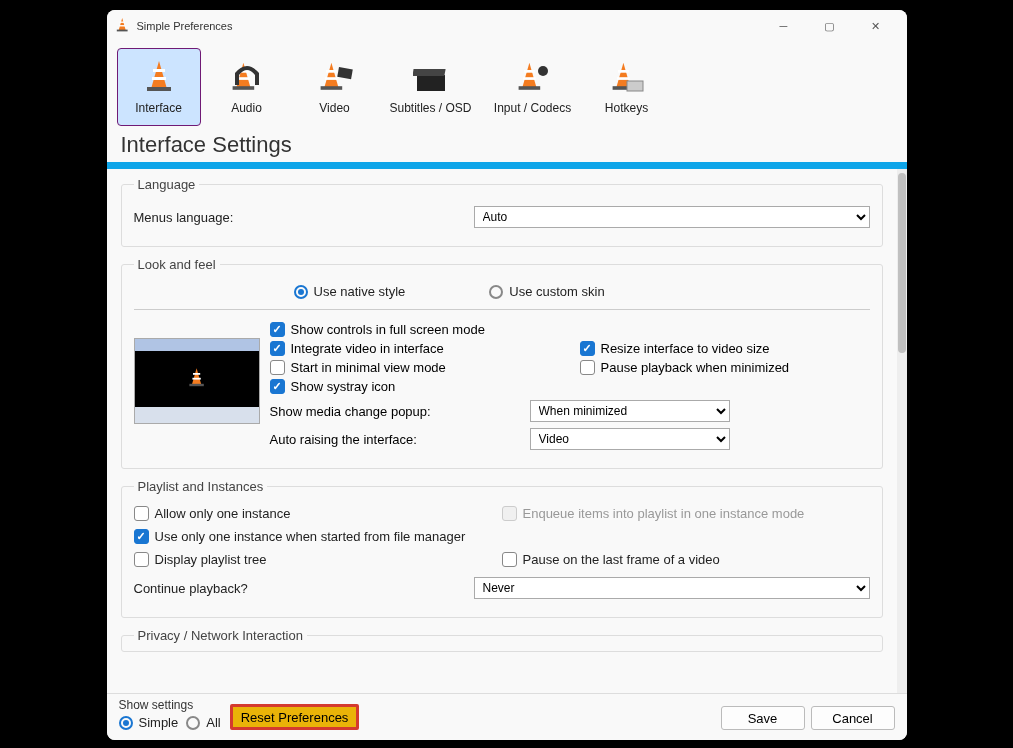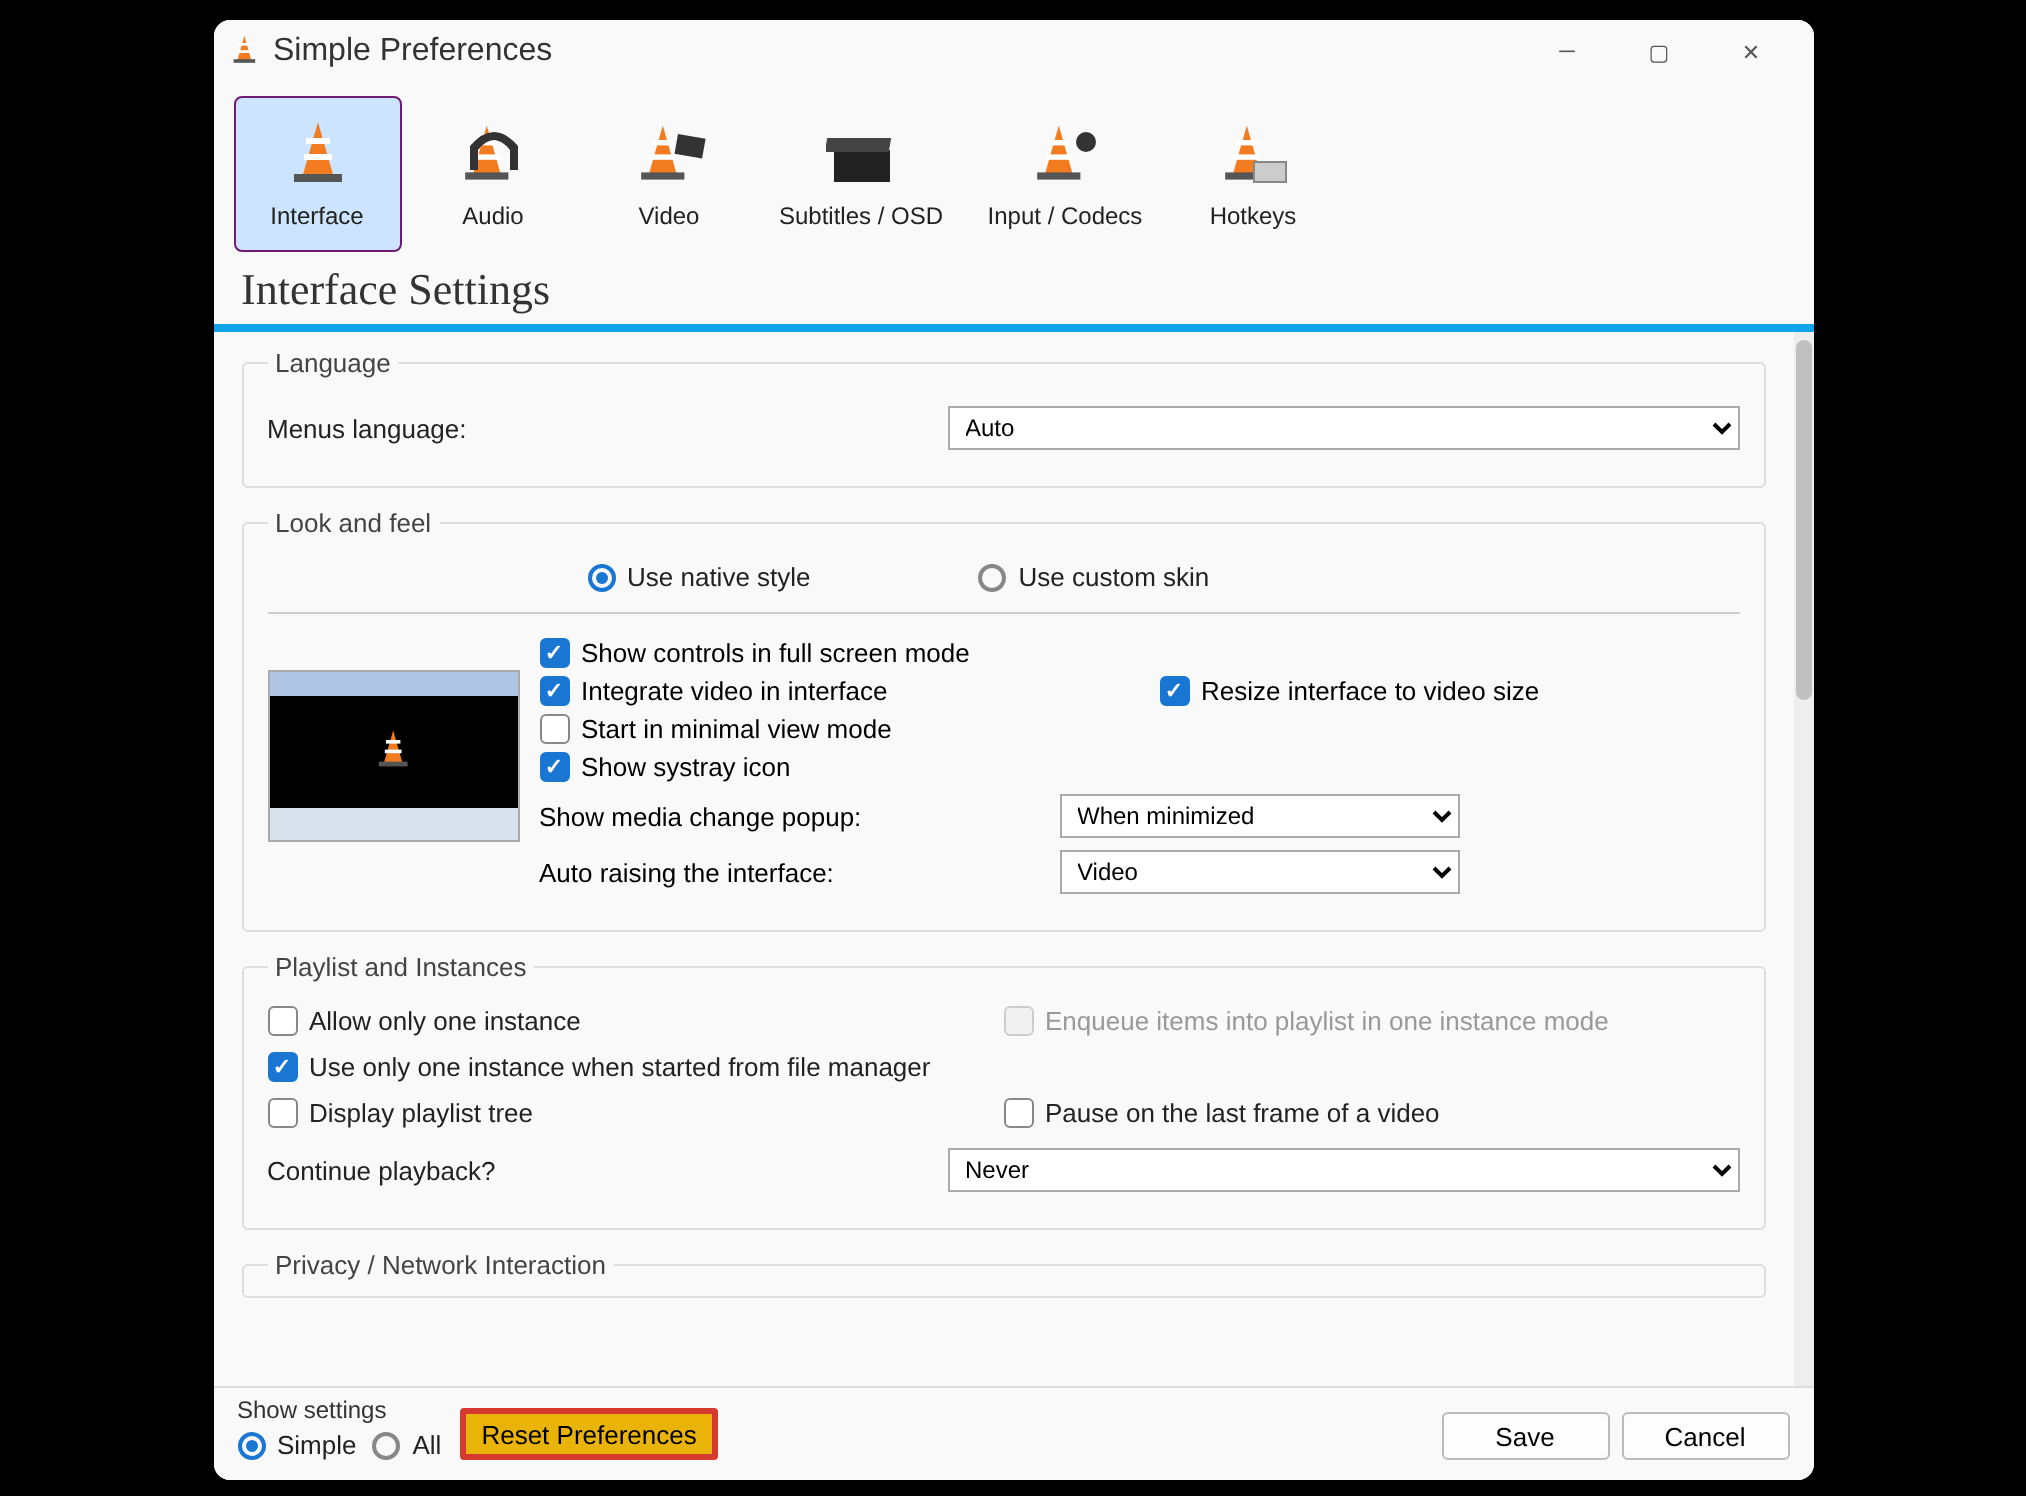--- a/index.html
+++ b/index.html
@@ -1,28 +1,28 @@
 <!DOCTYPE html>
 <html><head>
 <meta charset="utf-8">
 <style>
 * { box-sizing: border-box; margin: 0; padding: 0; }
 body { background: #000; font-family: "Segoe UI", Tahoma, sans-serif; font-size: 13px; display: flex; justify-content: center; align-items: flex-start; padding-top: 10px; }
 .window { width: 800px; height: 730px; background: #f9f9f9; border-radius: 8px; overflow: hidden; display: flex; flex-direction: column; box-shadow: 0 2px 10px rgba(0,0,0,0.3); }
 .titlebar { height: 32px; display: flex; align-items: center; padding: 0 8px; background: #f9f9f9; }
 .titlebar .icon { width: 16px; }
-.titlebar .title { margin-left: 6px; font-size: 16px; color: #333; flex: 1; }
+.titlebar .title { margin-left: 6px; font-size: 11px; color: #333; flex: 1; }
 .win-controls { display: flex; }
 .win-btn { width: 46px; height: 32px; display: flex; align-items: center; justify-content: center; color: #555; font-size: 11px; }
 .tabs { display: flex; padding: 6px 10px 0 10px; gap: 4px; }
 .tab { width: 84px; height: 78px; display: flex; flex-direction: column; align-items: center; justify-content: center; border-radius: 4px; cursor: pointer; }
 .tab.active { background: #cce4ff; border: 1px solid #701a75; }
 .tab .ticon { width: 40px; height: 40px; display: flex; align-items: center; justify-content: center; }
 .tab .tlabel { font-size: 12px; color: #222; margin-top: 2px; text-align: center; }
-.section-title { font-size: 22px; color: #333; padding: 6px 14px 4px 14px; border-bottom: 4px solid #0ea5e9; font-family: Liberation Serif, serif; }
+.section-title { font-size: 22px; color: #333; padding: 6px 14px 4px 14px; border-bottom: 7px solid #0ea5e9; }
 .content-wrap { flex: 1; display: flex; overflow: hidden; }
 .content { flex: 1; overflow-y: auto; padding: 8px 14px 10px 14px; }
 .scrollbar-fake { width: 10px; background: #eee; }
 .scrollbar-fake::before { content: ""; display: block; width: 8px; height: 180px; background: #c0c0c0; border-radius: 4px; margin: 4px auto 0; }
 fieldset { border: 1px solid #ddd; border-radius: 3px; margin-bottom: 10px; padding: 8px 12px 12px 12px; }
 legend { font-size: 13px; color: #444; padding: 0 4px; }
 .row { display: flex; align-items: center; margin: 6px 0; }
 .row .lbl { width: 340px; font-size: 13px; color: #222; }
 .row .ctrl { flex: 1; }
 select { width: 100%; height: 22px; border: 1px solid #aaa; background: #fff; font-size: 12px; padding: 0 4px; }
@@ -193,20 +193,24 @@
             <label class="look-cell">
                   <span class="chk checked"></span>
                   <span>Resize interface to video size</span>
                 </label>
           </div>
           <div class="look-row">
             <label class="look-cell">
                   <span class="chk"></span>
                   <span>Start in minimal view mode</span>
                 </label>
+            <label class="look-cell">
+                  <span class="chk"></span>
+                  <span>Pause playback when minimized</span>
+                </label>
           </div>
           <div class="look-row">
             <label class="look-cell">
                   <span class="chk checked"></span>
                   <span>Show systray icon</span>
                 </label>
           </div>
           <div class="look-label-row">
             <div class="ll">Show media change popup:</div>
             <select><option>When minimized</option></select>

